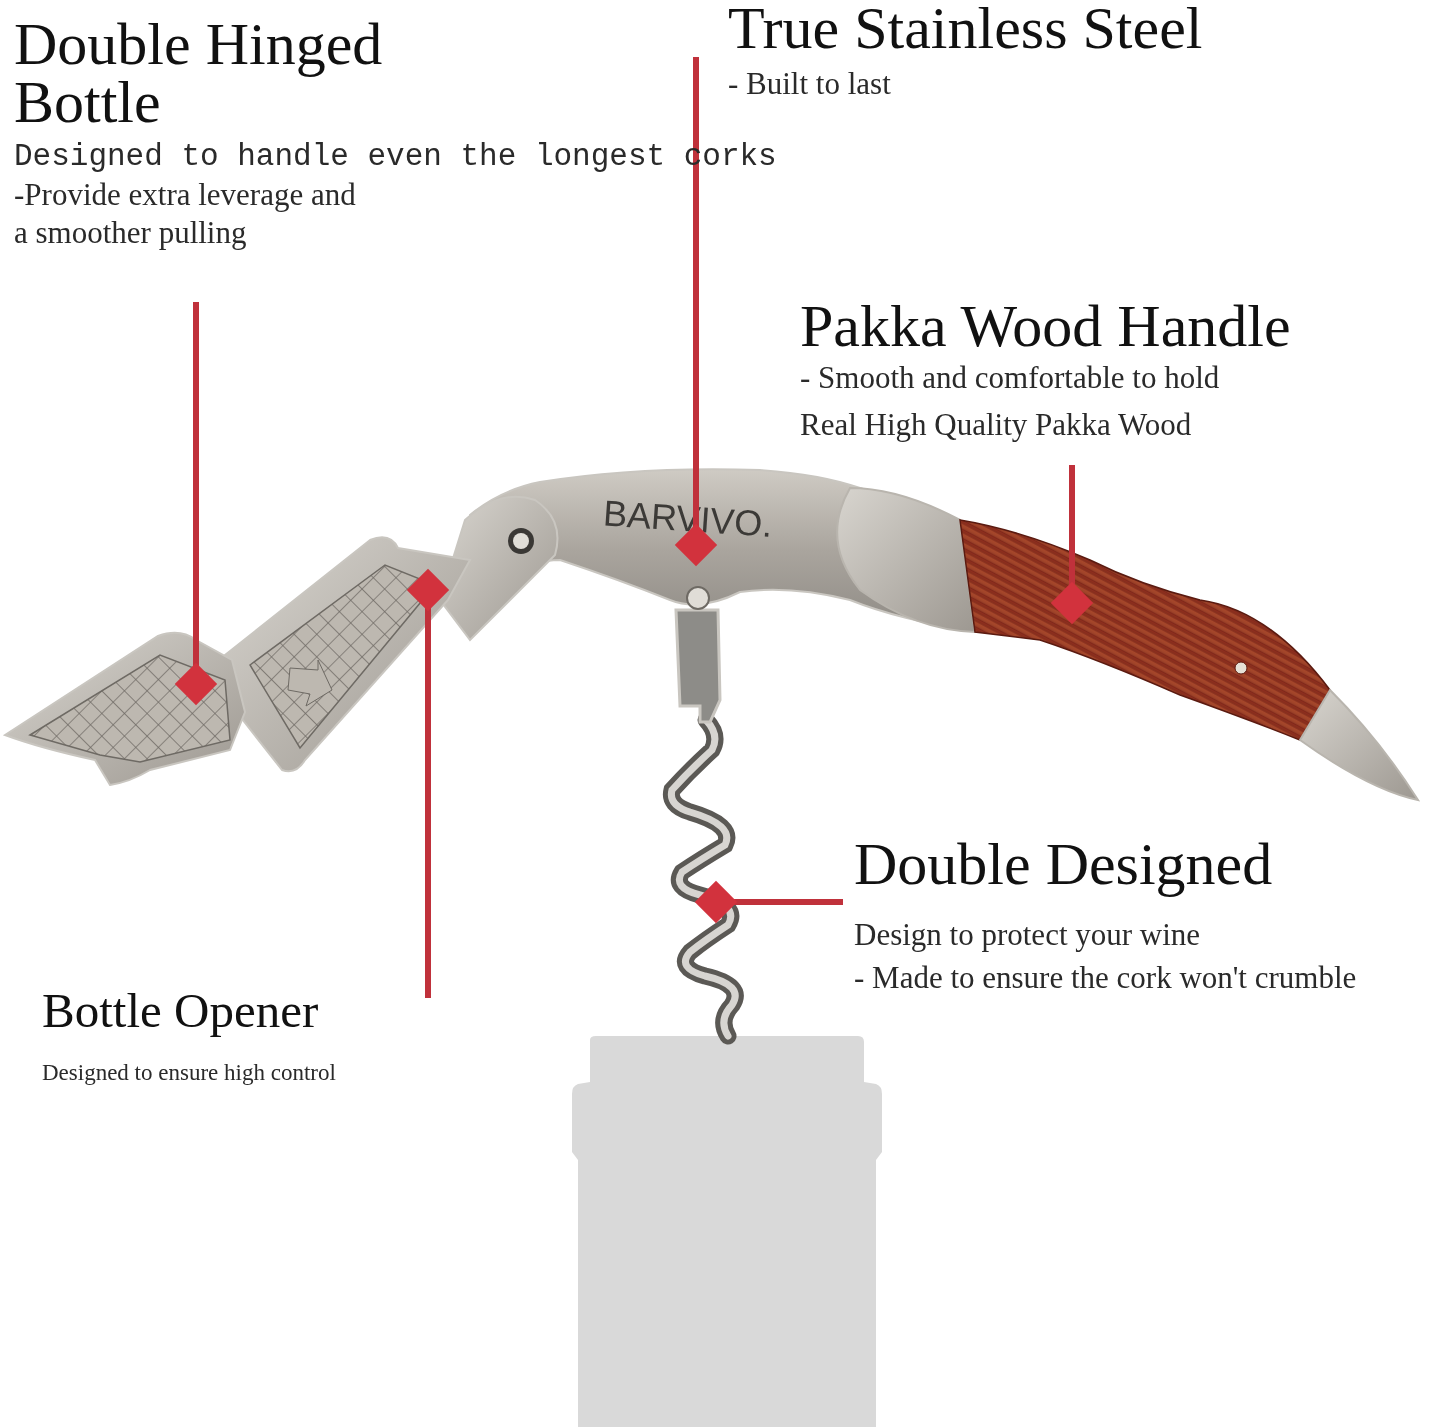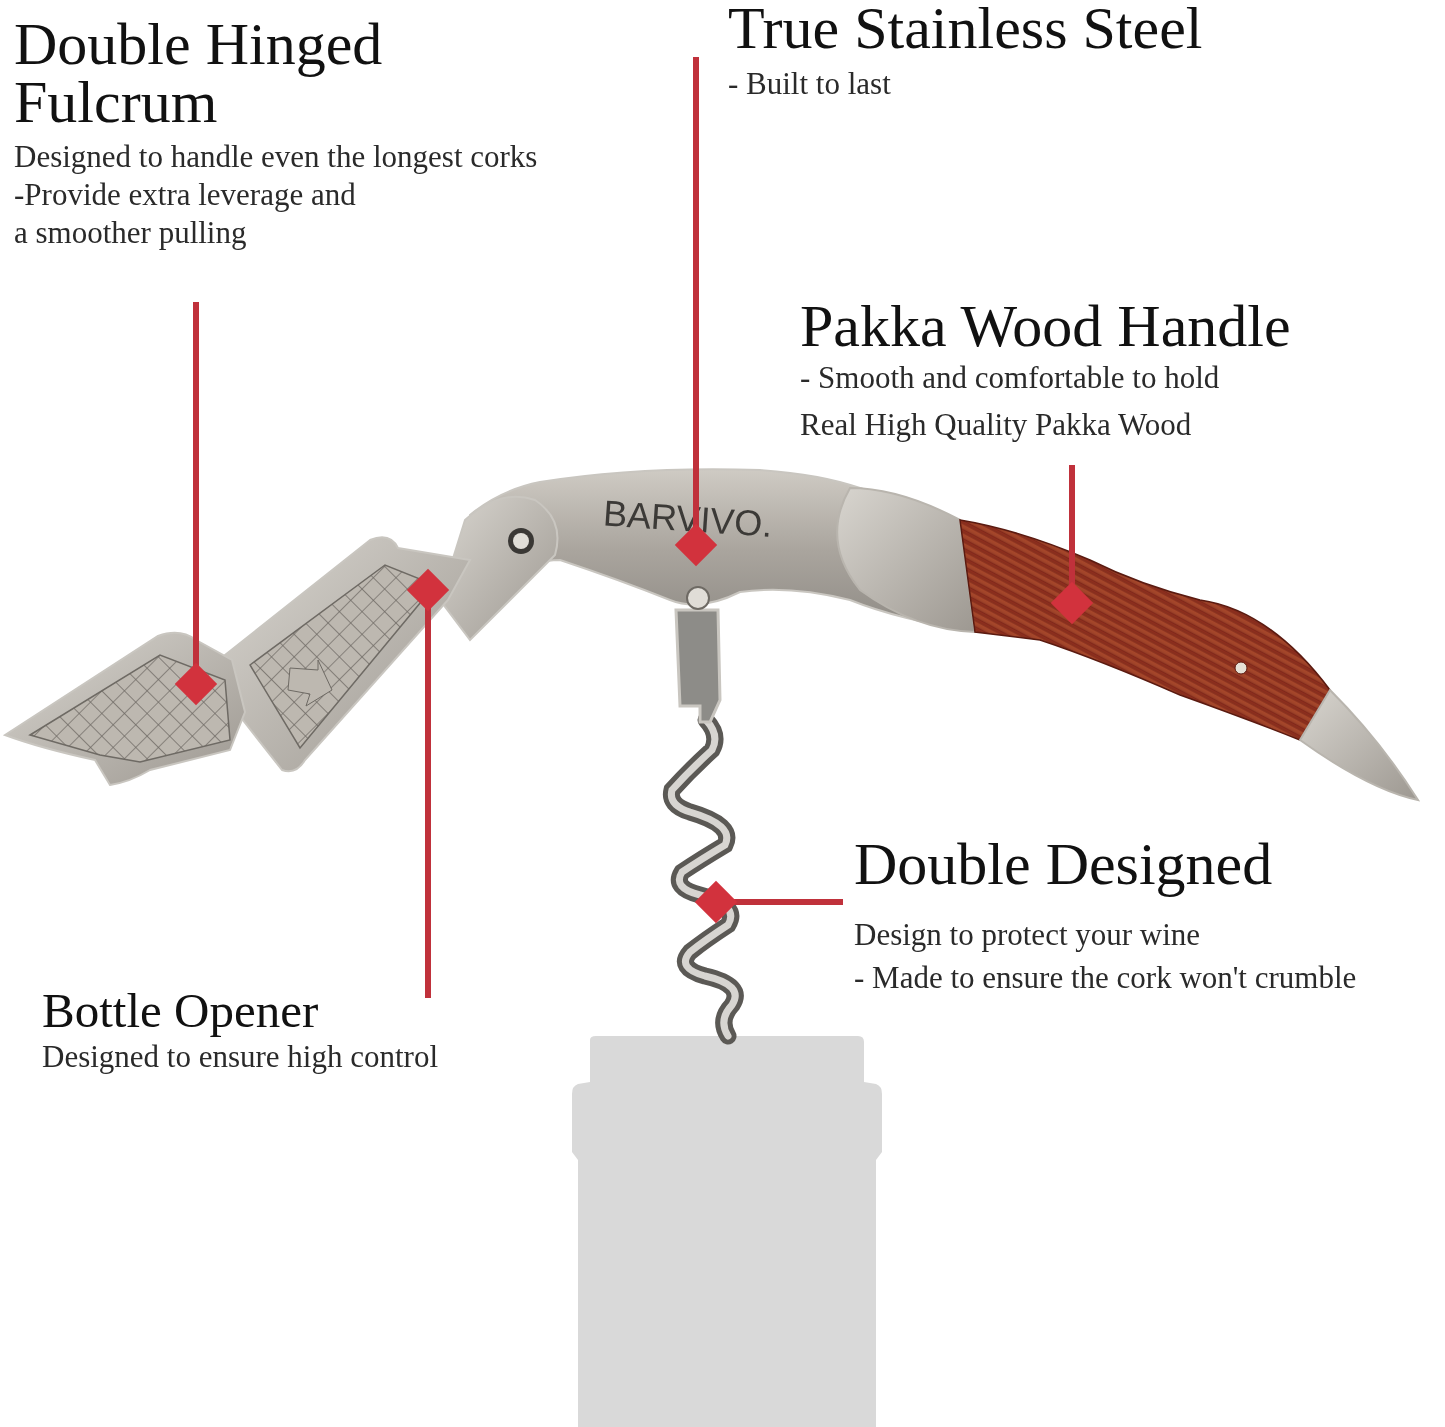--- a/index.html
+++ b/index.html
@@ -94,22 +94,22 @@
 <div class="marker" style="left:1057px; top:588px;"></div>
 
 <div class="line-v" style="left:425px; top:590px; height:408px;"></div>
 <div class="marker" style="left:413px; top:575px;"></div>
 
 <div class="line-h" style="left:716px; top:899px; width:127px;"></div>
 <div class="marker" style="left:701px; top:887px;"></div>
 
 <div class="label" style="left:14px; top:14px;">
   <div class="title" style="font-size:60px;">Double Hinged</div>
-  <div class="title" style="font-size:60px; margin-top:-2px;">Fulcrum</div>
-  <div class="desc" style="font-size:31px; line-height:38px; margin-top:6px;">Designed to handle even the longest corks</div>
+  <div class="title" style="font-size:60px; margin-top:-2px;">Bottle</div>
+  <div class="desc" style="font-size:31px; line-height:38px; margin-top:6px;font-family:Liberation Mono, monospace;">Designed to handle even the longest corks</div>
   <div class="desc" style="font-size:31px; line-height:38px;">-Provide extra leverage and</div>
   <div class="desc" style="font-size:31px; line-height:38px;">a smoother pulling</div>
 </div>
 
 <div class="label" style="left:728px; top:-2px;">
   <div class="title" style="font-size:60px;">True Stainless Steel</div>
   <div class="desc" style="font-size:31px; line-height:52px;">- Built to last</div>
 </div>
 
 <div class="label" style="left:800px; top:296px;">
@@ -119,14 +119,14 @@
 </div>
 
 <div class="label" style="left:854px; top:834px;">
   <div class="title" style="font-size:60px;">Double Designed</div>
   <div class="desc" style="font-size:31px; line-height:43px; margin-top:19px;">Design to protect your wine</div>
   <div class="desc" style="font-size:31px; line-height:43px;">- Made to ensure the cork won't crumble</div>
 </div>
 
 <div class="label" style="left:42px; top:986px;">
   <div class="title" style="font-size:49px;">Bottle Opener</div>
-  <div class="desc" style="font-size:31px; line-height:43px; margin-top:0;text-align:center;">Designed to ensure high control</div>
+  <div class="desc" style="font-size:23px; line-height:43px; margin-top:16px;text-align:center;">Designed to ensure high control</div>
 </div>
 
 </body></html>

